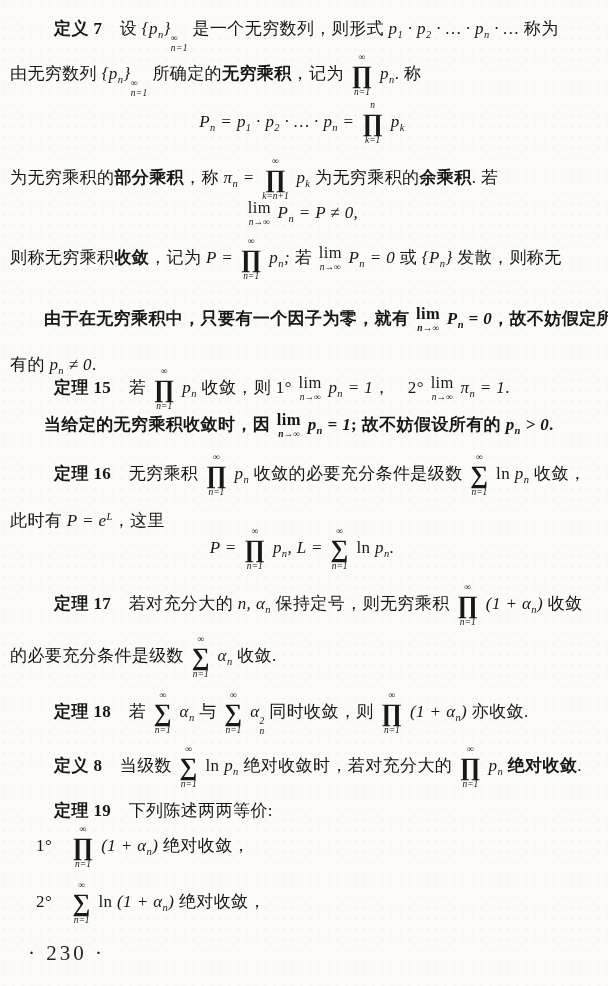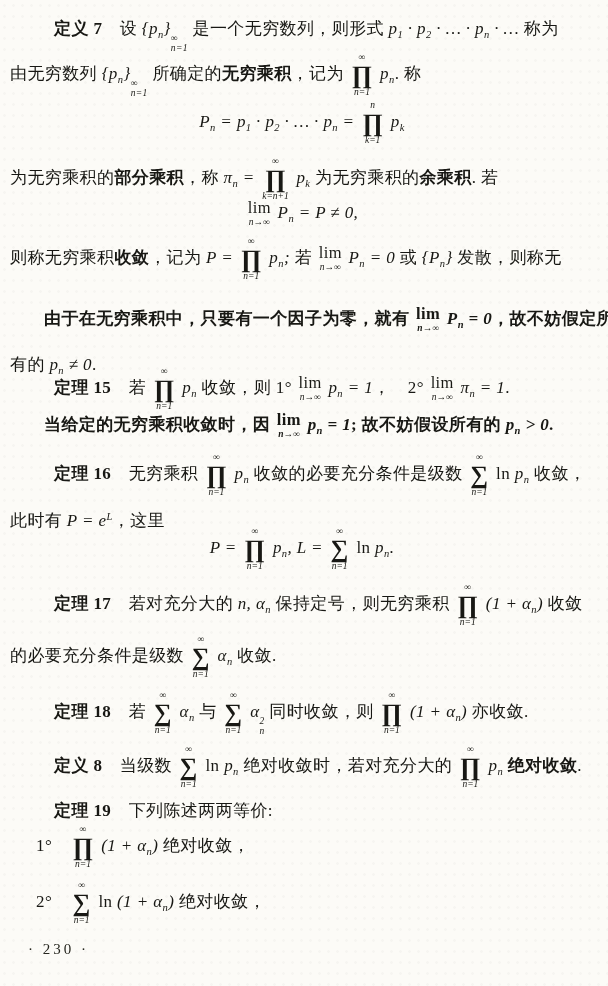--- a/index.html
+++ b/index.html
@@ -35,21 +35,21 @@
       vertical-align:-7px;font-size:9.5px;line-height:1.05;font-style:italic;}
   .bigop{display:inline-flex;flex-direction:column;align-items:center;
       vertical-align:middle;line-height:1;margin:0 3px;}
   .bigop .sym{font-size:25px;line-height:0.95;font-style:normal;font-weight:bold;}
   .sc{font-size:9.5px;font-style:italic;line-height:1.15;letter-spacing:0;}
   .limop{display:inline-flex;flex-direction:column;align-items:center;
       vertical-align:middle;line-height:1;margin:0 2px;}
   .limop .word{font-size:16.5px;font-style:normal;}
   .footer{
     position:absolute;left:28px;top:941px;
-    font-size:15px;letter-spacing:3px;color:#26261f;
+    font-size:21px;letter-spacing:3px;color:#26261f;
   }
 </style>
 </head>
 <body>
 
 <div class="page">
   <div class="footer">· 230 ·</div>
 <div class="line para" style="top: 16px;"><span class="b">定义 7</span><span class="r">　设 </span><span class="m">{p</span><span class="sub">n</span><span class="m">}</span><span class="ss">
         <span>∞</span>
         <span>n=1</span>

